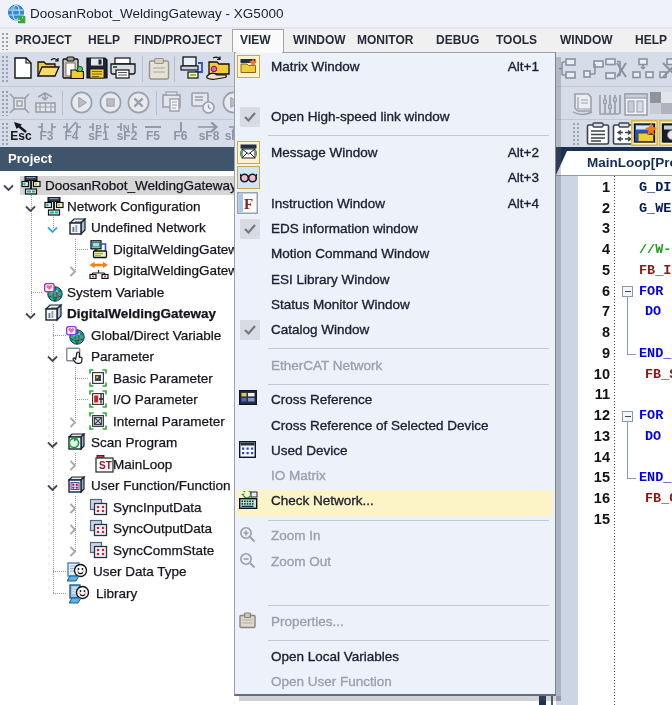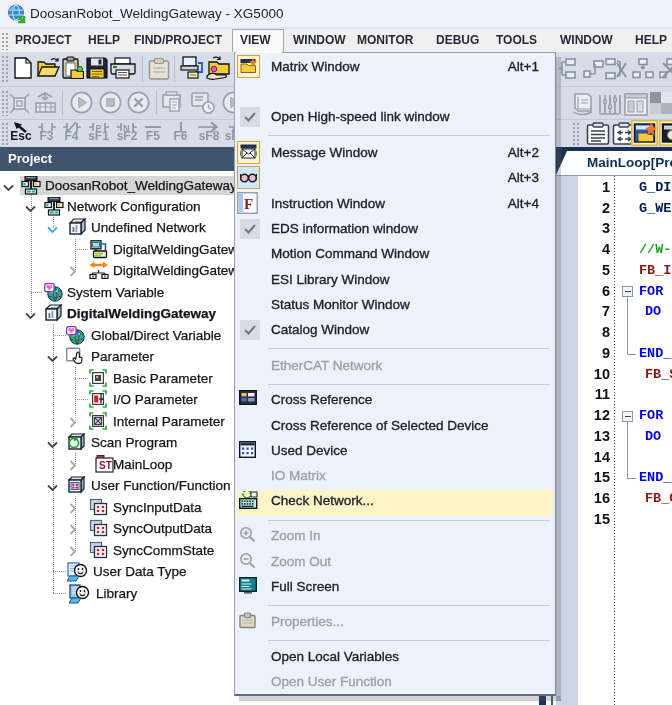--- a/index.html
+++ b/index.html
@@ -829,29 +829,20 @@
       <span class="t">Zoom In</span>
     </div>
   <div class="mi dis" style="top:497px;">
       <span class="micon" style="left:4px;top:2px;"><svg width="17" height="17" viewBox="0 0 17 17">
           <circle cx="7" cy="7" r="5.2" fill="#eceef2" stroke="#9aa0ab" stroke-width="1.6"></circle>
           <path d="M11 11 L15.5 15.5" stroke="#9aa0ab" stroke-width="2"></path>
           <path d="M4.5 7 h5" stroke="#9aa0ab" stroke-width="1.6"></path>
         </svg></span>
       <span class="t">Zoom Out</span>
     </div>
-  <div class="mi" style="top:522px;">
-      <span class="micon" style="left:4px;top:2px;"><svg width="18" height="17" viewBox="0 0 18 17">
-          <rect x="0.7" y="0.7" width="16.6" height="13.6" fill="#18808c" stroke="#06282e" stroke-width="1.4"></rect>
-          <rect x="2.5" y="2.5" width="8" height="2" fill="#d8f0f4"></rect>
-          <path d="M2.5 7 h10 M2.5 9.5 h8 M2.5 12 h10" stroke="#d8f0f4" stroke-width="1.2"></path>
-          <rect x="5" y="15" width="8" height="1.6" fill="#4a5a68"></rect>
-        </svg></span>
-      <span class="t">Full Screen</span>
-    </div>
   <div class="msep" style="top:552px;"></div>
   <div class="mi dis" style="top:557px;">
       <span class="micon" style="left:4px;top:2px;"><svg width="17" height="17" viewBox="0 0 17 17">
           <rect x="1" y="3.5" width="15" height="12" rx="1" fill="#dcd8ce" stroke="#8a8578" stroke-width="1.4"></rect>
           <rect x="5.5" y="1" width="6" height="4.5" rx="1" fill="#cac5b8" stroke="#8a8578" stroke-width="1.2"></rect>
           <path d="M3.5 8 h10 M3.5 11 h10" stroke="#b8b2a4" stroke-width="1.2"></path>
         </svg></span>
       <span class="t">Properties...</span>
     </div>
   <div class="msep" style="top:587px;"></div>

